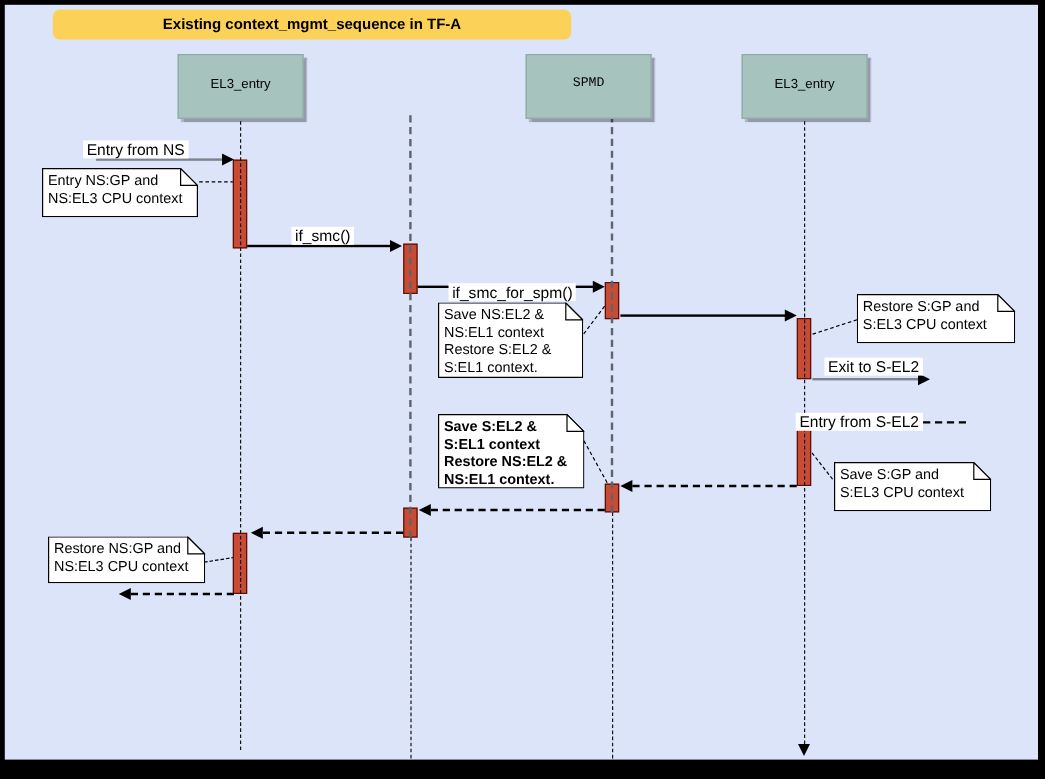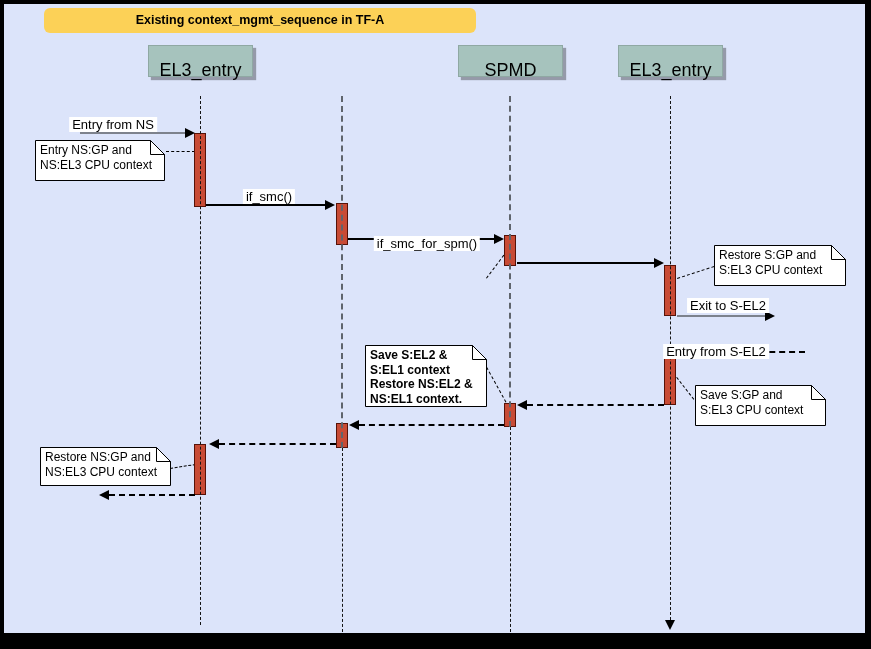--- a/index.html
+++ b/index.html
@@ -4,23 +4,23 @@
 <style>
   * { margin:0; padding:0; box-sizing:border-box; }
   body { font-family:"Liberation Sans", sans-serif; background:#222; }
   .stage { position:relative; width:871px; height:649px; background:#000; overflow:hidden; }
   .canvas { position:absolute; left:4px; top:4px; width:861px; height:629px; background:#dce4fa; }
 
   .title-bar { position:absolute; left:44px; top:8px; width:432px; height:25px;
     background:#fcd157; border-radius:6px; text-align:center; line-height:25px;
     font-size:12.5px; font-weight:bold; color:#000; z-index:5; }
 
-  .head { position:absolute; top:45px; height:32px; background:#a6c3bd;
+  .head { position:absolute; top:45px; height:54px; background:#a6c3bd;
     border:1px solid #8fa8a3; box-shadow:3px 3px 1px rgba(0,0,0,0.32);
-    text-align:center; line-height:48px; font-size:18px; color:#000; z-index:4; }
+    text-align:center; line-height:48px; font-size:11px; color:#000; z-index:4; }
 
   .lifeline { position:absolute; width:0; z-index:3; }
   .ll-thin  { border-left:1px dashed #141414; }
   .ll-gray  { border-left:2px dashed #5f646c; }
 
   .act { position:absolute; width:12px; background:#c84b35; border:1px solid #571208; z-index:2; }
 
   .msg { position:absolute; height:0; z-index:2; }
   .m-solid-black { border-top:2px solid #000; }
   .m-solid-gray  { border-top:2px solid #7d828c; }
@@ -43,21 +43,21 @@
 </style>
 </head>
 <body>
 
 <div class="stage">
   <div class="canvas"></div>
 
   <div class="title-bar">Existing context_mgmt_sequence in TF-A</div>
 
   <div class="head" style="left:148px; width:105px;">EL3_entry</div>
-  <div class="head" style="left:458px; width:105px;">SPMD</div>
+  <div class="head" style="left:438px; width:105px;font-family:Liberation Mono, monospace;">SPMD</div>
   <div class="head" style="left:618px; width:105px;">EL3_entry</div>
 
   <div class="lifeline ll-thin" style="left:200px; top:96px; height:529px;"></div>
   <div class="lifeline ll-gray" style="left:341px; top:96px; height:352px;"></div>
   <div class="lifeline ll-thin" style="left:342px; top:448px; height:184px;"></div>
   <div class="lifeline ll-gray" style="left:509px; top:96px; height:331px;"></div>
   <div class="lifeline ll-thin" style="left:510px; top:427px; height:205px;"></div>
   <div class="lifeline ll-thin" style="left:670px; top:96px; height:524px;"></div>
   <div class="ah ah-d" style="left:665px; top:620px;"></div>
 
@@ -114,20 +114,30 @@
 
   <div class="note" style="left:35px; top:140px; width:130px; height:41px;">
     <svg width="130" height="41">
       <path d="M0.5,0.5 L115.5,0.5 L129.5,14.5 L129.5,40.5 L0.5,40.5 Z" fill="#ffffff" stroke="#000"></path>
       <path d="M115.5,0.5 L129.5,14.5 L115.5,14.5 Z" fill="#ffffff" stroke="#000"></path>
     </svg>
     <div class="note-text">Entry NS:GP and
 NS:EL3 CPU context</div>
   </div>
 
+  <div class="note" style="left:365px; top:252px; width:121px; height:63px;">
+    <svg width="121" height="63">
+      <path d="M0.5,0.5 L106.5,0.5 L120.5,14.5 L120.5,62.5 L0.5,62.5 Z" fill="#ffffff" stroke="#000"></path>
+      <path d="M106.5,0.5 L120.5,14.5 L106.5,14.5 Z" fill="#ffffff" stroke="#000"></path>
+    </svg>
+    <div class="note-text">Save NS:EL2 &amp;
+NS:EL1 context
+Restore S:EL2 &amp;
+S:EL1 context.</div>
+  </div>
 
   <div class="note" style="left:714px; top:245px; width:132px; height:41px;">
     <svg width="132" height="41">
       <path d="M0.5,0.5 L117.5,0.5 L131.5,14.5 L131.5,40.5 L0.5,40.5 Z" fill="#ffffff" stroke="#000"></path>
       <path d="M117.5,0.5 L131.5,14.5 L117.5,14.5 Z" fill="#ffffff" stroke="#000"></path>
     </svg>
     <div class="note-text">Restore S:GP and
 S:EL3 CPU context</div>
   </div>
 

